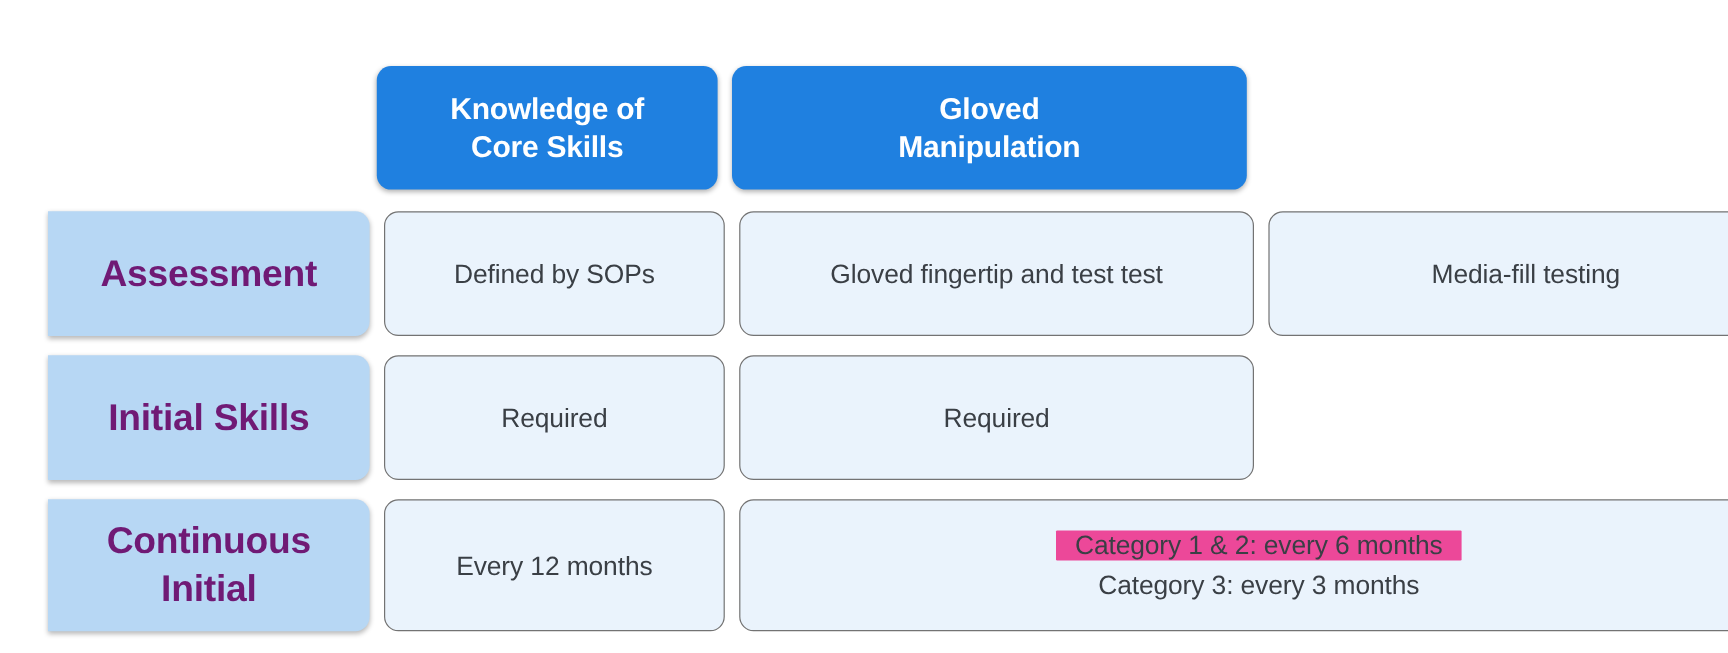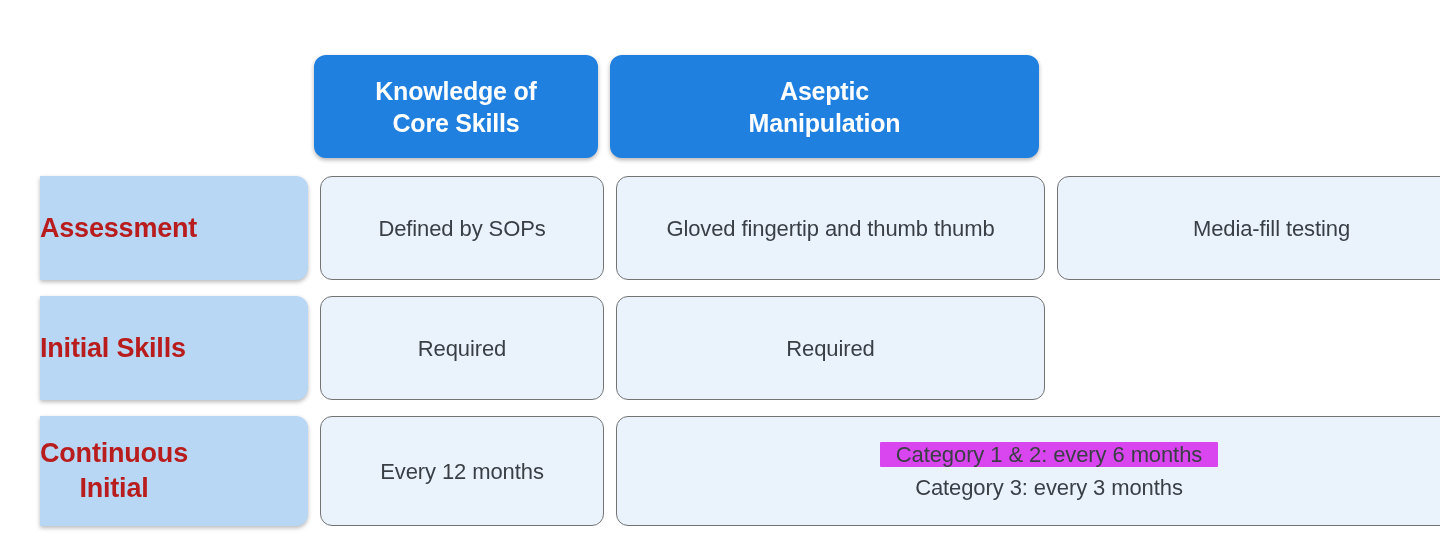--- a/index.html
+++ b/index.html
@@ -56,27 +56,28 @@
     letter-spacing: -0.2px;
     box-shadow: 0 2px 4px rgba(0,0,0,0.30);
     margin: 0 6px;
     box-sizing: border-box;
   }
   .hdr-cell .lbl { white-space: pre-line; }
 
   
   .label-pill {
     background: #b7d7f4;
-    color: #b91c1c;
+    color: #701a75;
     border-radius: 0 12px 12px 0;
     display: flex;
     align-items: center;
+    justify-content: center;
     text-align: center;
     font-weight: bold;
-    font-size: 27px;
+    font-size: 31px;
     line-height: 1.28;
     letter-spacing: -0.2px;
     box-shadow: 0 2px 4px rgba(0,0,0,0.28);
     margin-right: 6px;
     box-sizing: border-box;
   }
   .label-pill .lbl { white-space: pre-line; }
 
   
   .data-cell {
@@ -90,21 +91,21 @@
     color: #3a3f45;
     font-size: 22px;
     line-height: 1.5;
     letter-spacing: -0.1px;
     margin: 0 6px;
     box-sizing: border-box;
   }
   .data-cell .txt { display: block; }
 
   .hl {
-    background: #d946ef;
+    background: #ec4899;
     padding: 0 16px;
     border-radius: 1px;
   }
 
   
   .row-1 { top: 176px; height: 104px; }
   .row-2 { top: 296px; height: 104px; }
   .row-3 { top: 416px; height: 110px; }
 </style>
 </head>
@@ -112,34 +113,34 @@
 
 <div class="matrix">
 
   <div class="grid-row header-row">
     <div class="col-label"></div>
     <div class="hdr-cell col-1">
       <span class="lbl">Knowledge of
 Core Skills</span>
     </div>
     <div class="hdr-cell col-3">
-      <span class="lbl">Aseptic
+      <span class="lbl">Gloved
 Manipulation</span>
     </div>
   </div>
 
   <div class="grid-row row-1">
     <div class="label-pill col-label">
       <span class="lbl">Assessment</span>
     </div>
     <div class="data-cell col-1">
       <span class="txt">Defined by SOPs</span>
     </div>
     <div class="data-cell col-2">
-      <span class="txt">Gloved fingertip and thumb thumb</span>
+      <span class="txt">Gloved fingertip and test test</span>
     </div>
     <div class="data-cell col-3">
       <span class="txt">Media-fill testing</span>
     </div>
   </div>
 
   <div class="grid-row row-2">
     <div class="label-pill col-label">
       <span class="lbl">Initial Skills</span>
     </div>

